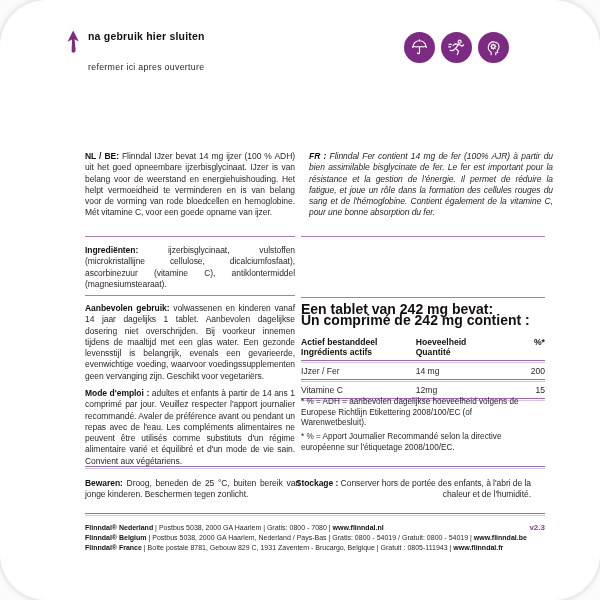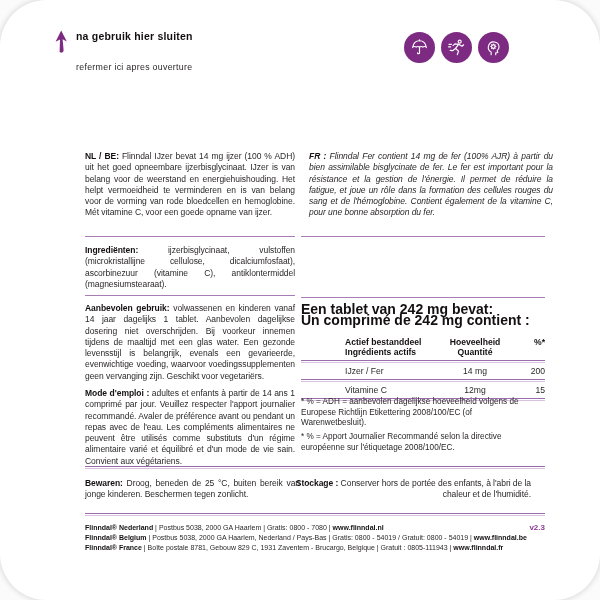--- a/index.html
+++ b/index.html
@@ -6,35 +6,35 @@
   html,body { width:600px; height:600px; background:#fbfbfb; font-family:"Liberation Sans", sans-serif; }
   #label {
     position:relative; width:600px; height:600px; background:#ffffff;
     border-radius:46px; box-shadow:0 0 6px rgba(0,0,0,0.18);
     color:#2b2728; overflow:hidden;
   }
   .blk { position:absolute; }
   .para { font-size:8.5px; line-height:11.25px; text-align:justify; letter-spacing:-0.05px; color:#2b2728; }
   .bl { font-weight:bold; color:#141011; }
   
-  .close-note { left:54px; top:30px; display:flex; align-items:flex-start; }
+  .close-note { left:66px; top:30px; display:flex; align-items:flex-start; }
   .close-texts { margin-left:8px; }
   .close-nl { font-size:10.5px; font-weight:bold; color:#141011; letter-spacing:0.2px; }
   .close-fr { font-size:8.8px; color:#2b2728; margin-top:20px; letter-spacing:0.3px; }
   
   .benefit-icons { left:404px; top:32px; display:flex; gap:6px; }
   .circle-icon { width:31px; height:31px; border-radius:50%; background:#7d2a82; display:flex; align-items:center; justify-content:center; }
   
   .rule { border-top:1.4px solid #a87cb5; }
   .rule-d { height:3.4px; border-top:1.7px solid #9a6cab; border-bottom:1px solid #d7c2e1; }
   
   .tbl-title { font-size:14px; font-weight:bold; line-height:11px; color:#141011; }
   .trow { display:flex; font-size:8.6px; line-height:10.5px; padding:2.5px 0 2.5px 0; }
-  .trow .c1 { width:47%; text-align:left;margin-left:44px; }
-  .trow .c2 { width:36%; text-align:center; }
+  .trow .c1 { width:47%; text-align:left; }
+  .trow .c2 { width:36%; text-align:left; }
   .trow .c3 { width:17%; text-align:right; }
   .thead { font-weight:bold; color:#141011; }
   .fnote { font-size:8.2px; line-height:10.6px; color:#2b2728; }
   
   .footer-line { font-size:7px; line-height:10px; white-space:nowrap; color:#2b2728; }
   .footer-line b { color:#141011; }
   .version { position:absolute; right:0; top:0; font-size:8px; font-weight:bold; color:#8d3b96; }
   svg { display:block; }
 </style>
 </head>

